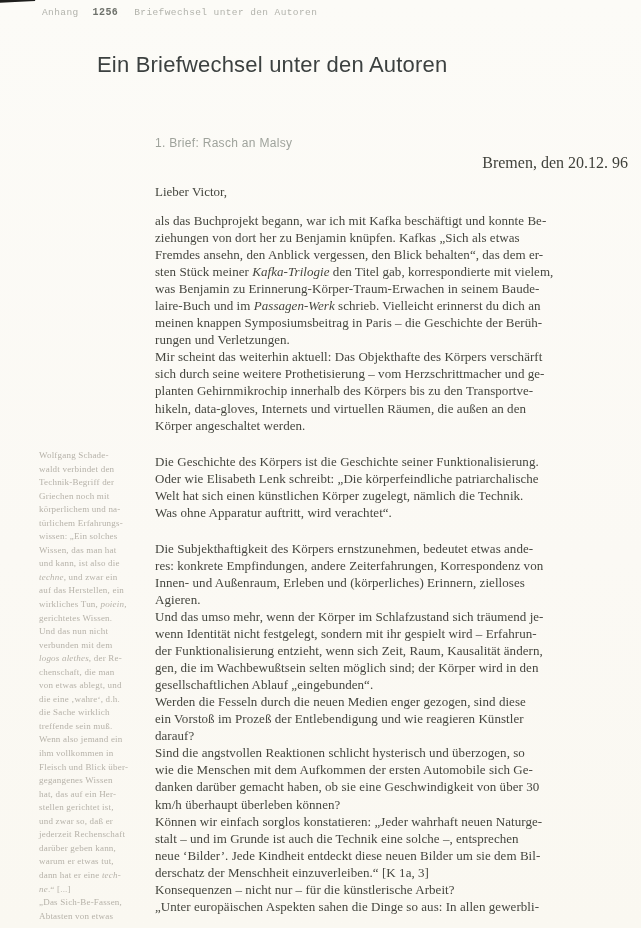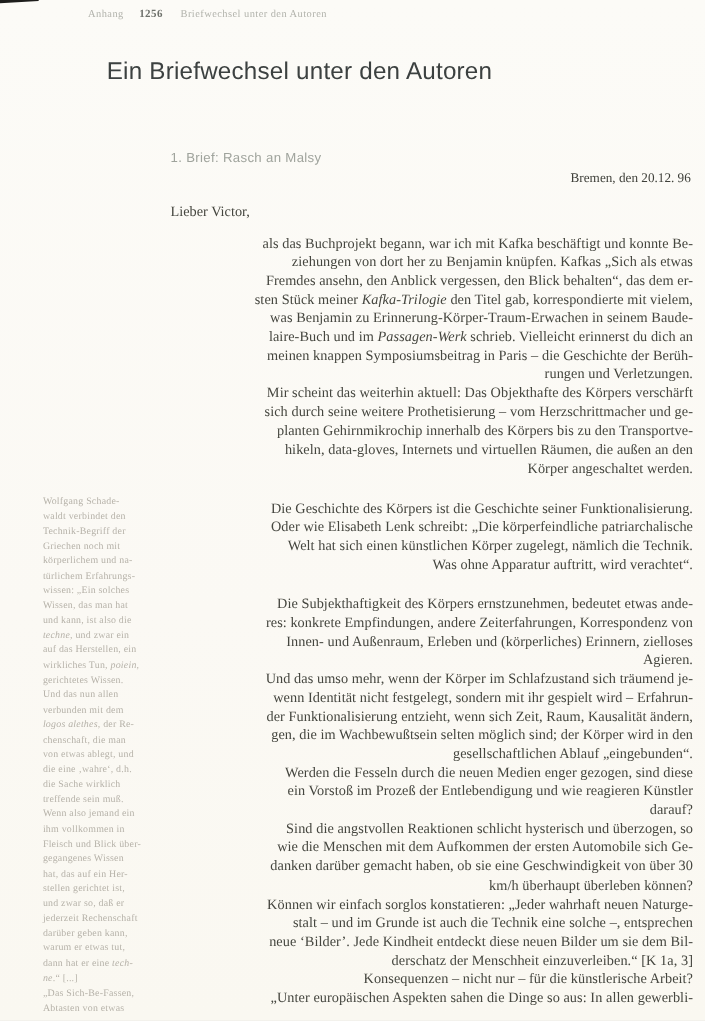--- a/index.html
+++ b/index.html
@@ -17,26 +17,25 @@
     top: -1px; left: -3px;
     width: 38px; height: 4px;
     background: #1e1e1c;
     transform: rotate(-3deg);
     transform-origin: left top;
   }
   .running-head {
     position: absolute;
     top: 7px; left: 42px;
     display: flex;
-    align-items: flex-end;
-    font-family: Liberation Serif, serif;
+    align-items: flex-start;
+    font-family: Liberation Mono, monospace;
     font-size: 9.5px;
     letter-spacing: 0.4px;
     color: #b2b3ac;
-    margin-left: 38px;
   }
   .running-head .section { margin-right: 14px; }
   .running-head .pagenum {
     font-weight: bold;
     color: #6f726c;
     font-size: 10px;
     margin-right: 16px;
   }
   .doc-title {
     position: absolute;
@@ -50,42 +49,41 @@
     position: absolute;
     top: 136px; left: 155px;
     font-family: "Liberation Sans", sans-serif;
     font-size: 12px;
     letter-spacing: 0.3px;
     color: #9fa39c;
   }
   .dateline {
     position: absolute;
     top: 154px; right: 13px;
-    font-size: 12px;
+    font-size: 16px;
     color: #3f403a;
   }
   .salutation {
     position: absolute;
     top: 184px; left: 155px;
     font-size: 13px;
     color: #45463f;
   }
   .letter-body {
     position: absolute;
     top: 212px; left: 155px;
     width: 475px;
     font-size: 13px;
     color: #45463f;
   }
   .letter-body .paragraph { margin: 0 0 19px 0; }
   .letter-body .text-line {
     line-height: 17.05px;
     white-space: nowrap;
     letter-spacing: 0.05px;
-    text-align: right;
   }
   .margin-note {
     position: absolute;
     top: 449px; left: 39px;
     width: 104px;
     font-family: "Liberation Sans", sans-serif;
     font-size: 9px;
     color: #b6b2a9;
     letter-spacing: 0.2px;
   }
@@ -172,21 +170,21 @@
       <div class="note-line">Griechen noch mit</div>
       <div class="note-line">körperlichem und na-</div>
       <div class="note-line">türlichem Erfahrungs-</div>
       <div class="note-line">wissen: „Ein solches</div>
       <div class="note-line">Wissen, das man hat</div>
       <div class="note-line">und kann, ist also die</div>
       <div class="note-line"><em>techne</em>, und zwar ein</div>
       <div class="note-line">auf das Herstellen, ein</div>
       <div class="note-line">wirkliches Tun, <em>poiein</em>,</div>
       <div class="note-line">gerichtetes Wissen.</div>
-      <div class="note-line">Und das nun allen</div>
+      <div class="note-line">Und das nun nicht</div>
       <div class="note-line">verbunden mit dem</div>
       <div class="note-line"><em>logos alethes</em>, der Re-</div>
       <div class="note-line">chenschaft, die man</div>
       <div class="note-line">von etwas ablegt, und</div>
       <div class="note-line">die eine ‚wahre‘, d.h.</div>
       <div class="note-line">die Sache wirklich</div>
       <div class="note-line">treffende sein muß.</div>
       <div class="note-line">Wenn also jemand ein</div>
       <div class="note-line">ihm vollkommen in</div>
       <div class="note-line">Fleisch und Blick über-</div>

